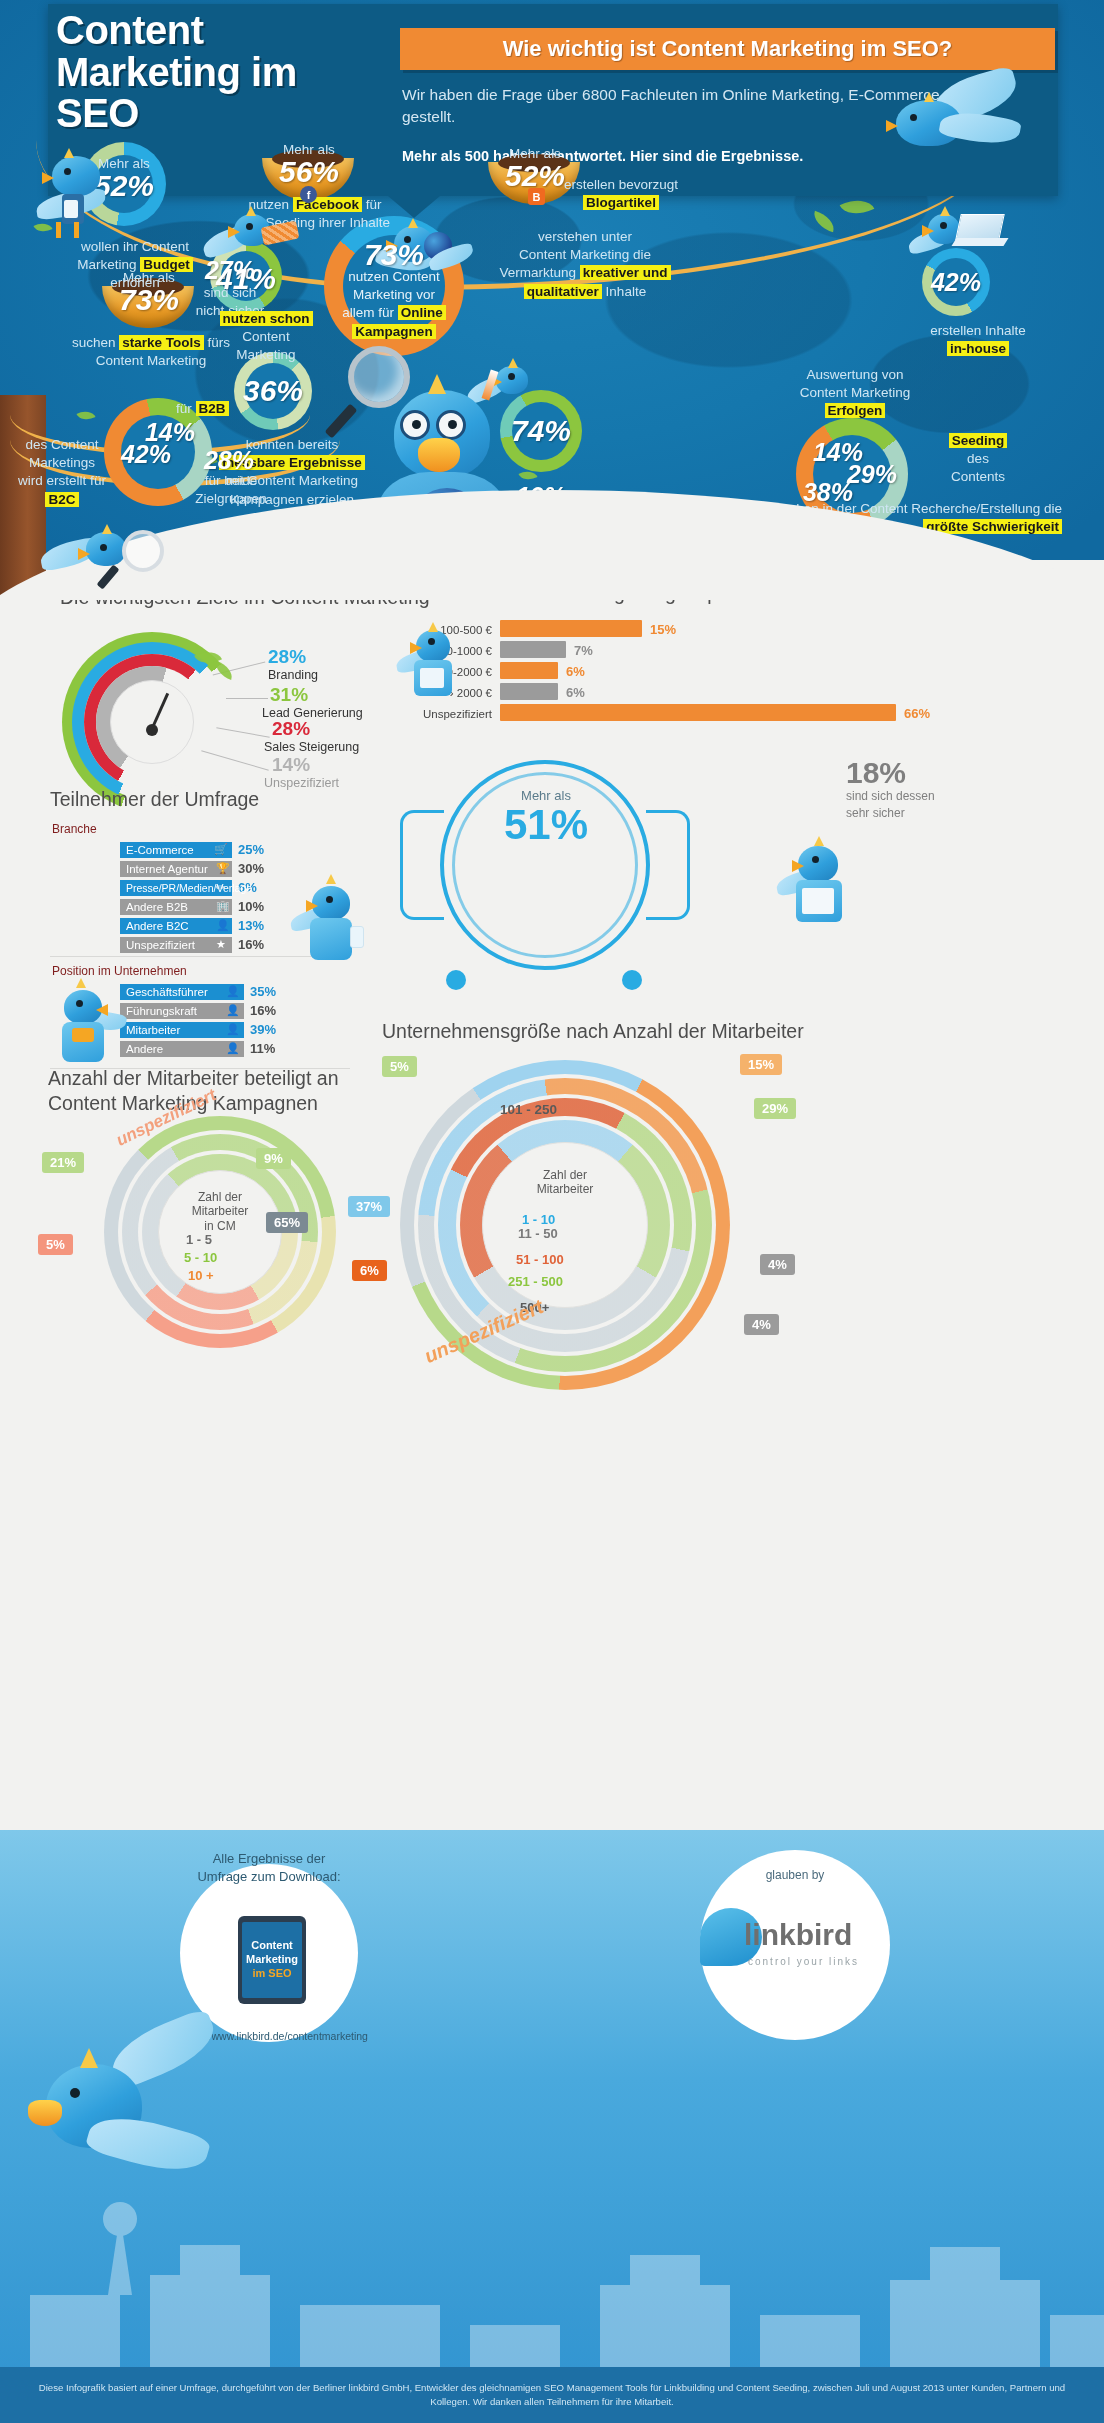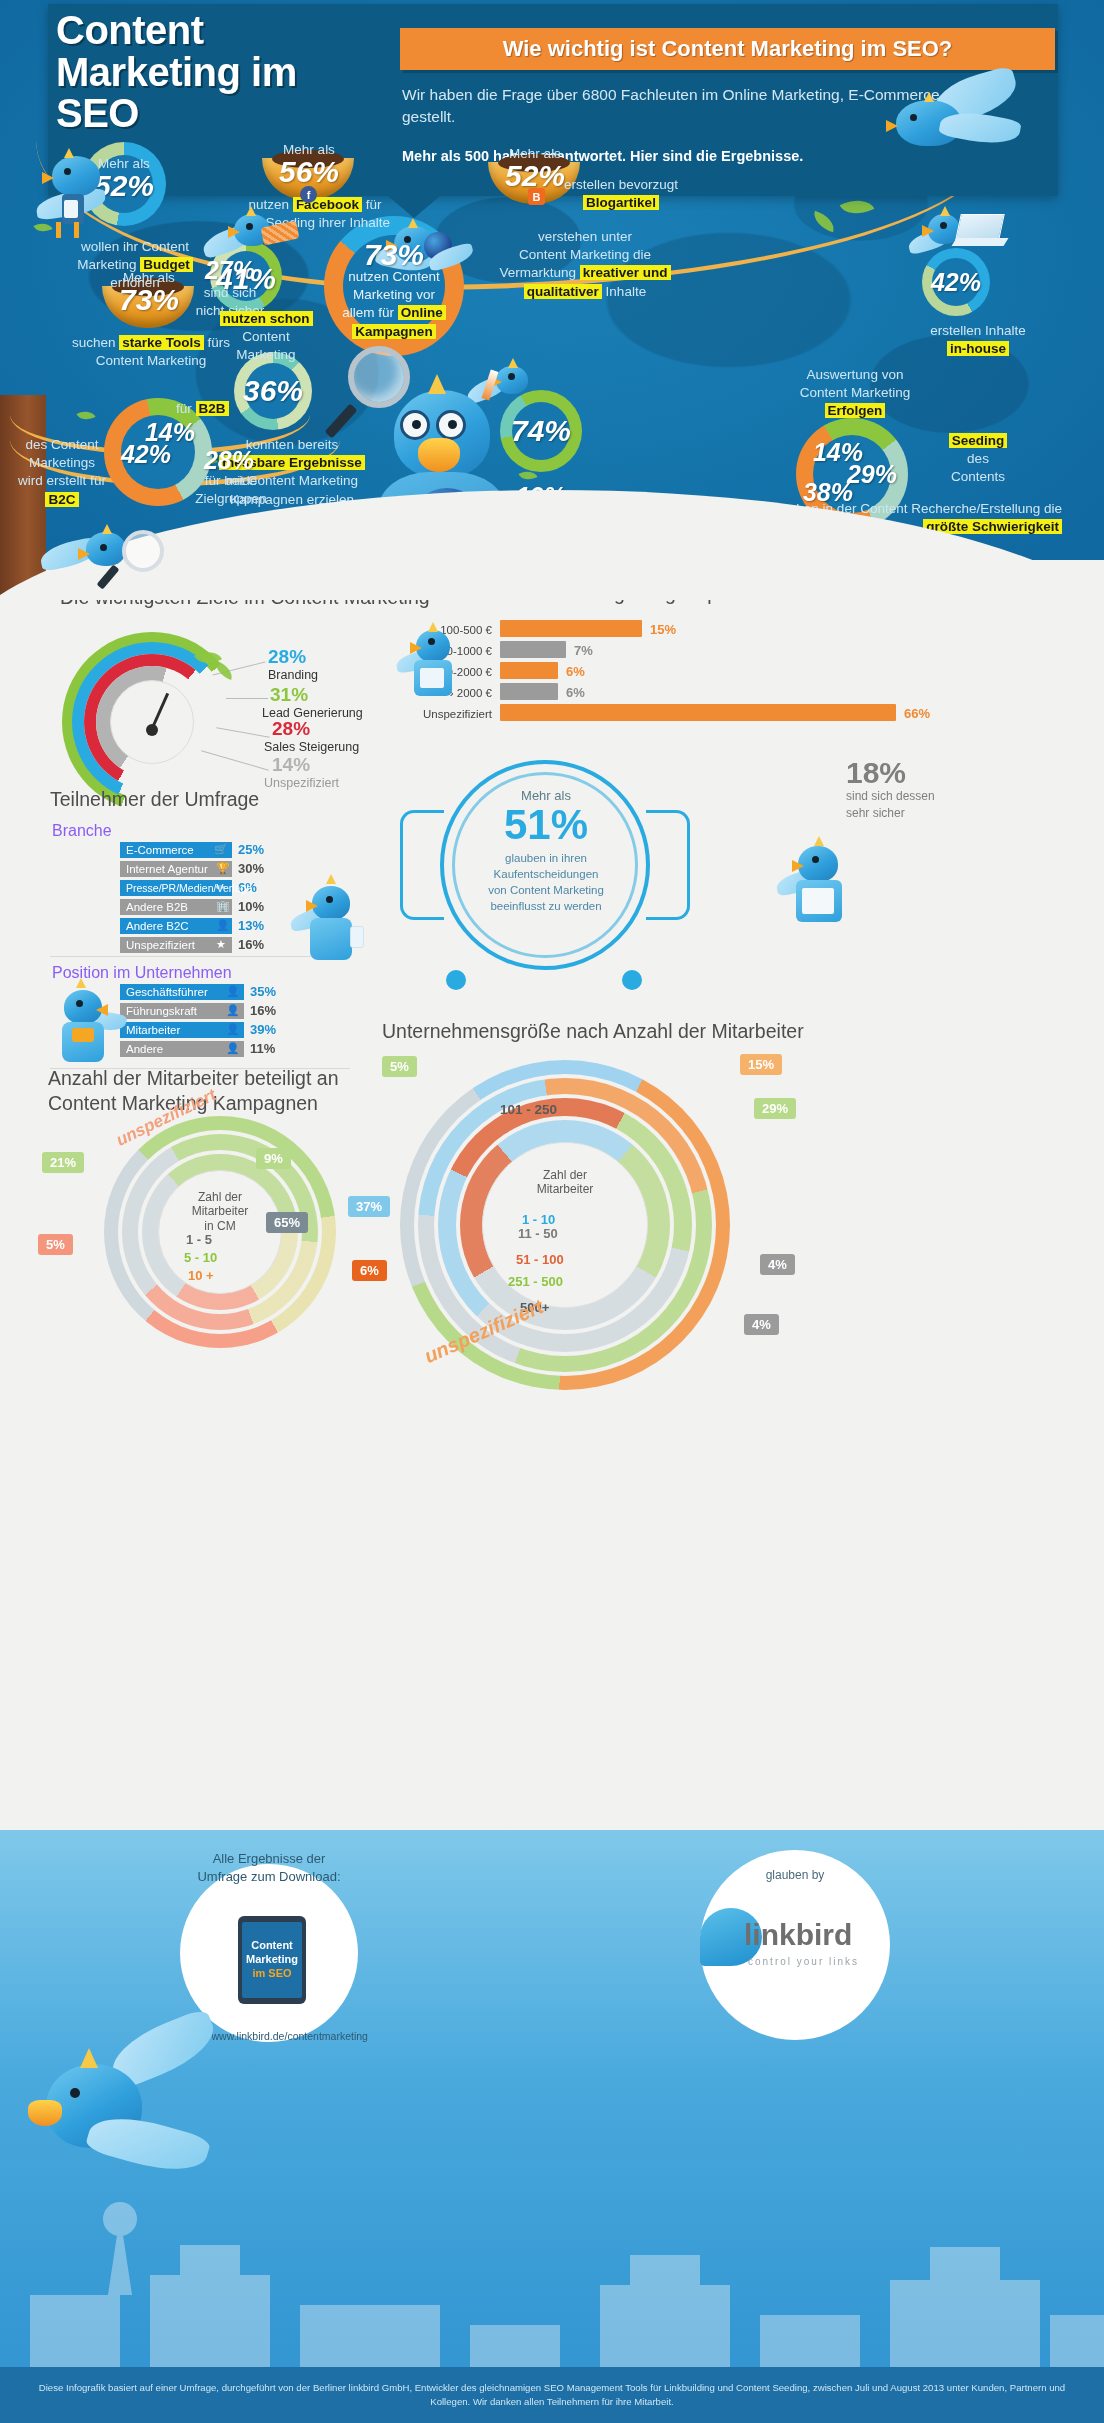--- a/index.html
+++ b/index.html
@@ -168,21 +168,21 @@
 
   
   .body-wrap{
     position:absolute; left:0; top:560px; width:1104px; height:1270px;
     background:#f2f2f0; z-index:2;
   }
   .sec-title{
     position:absolute; color:#4d4d4d; font-size:19.5px; font-weight:400;
     z-index:5;
   }
-  .sub-orange{ position:absolute; color:#8b5cf6; font-size:16px; z-index:5;}
+  .sub-orange{ position:absolute; color:#7f1d1d; font-size:12px; z-index:5;}
 
   
   .gauge{ position:absolute; border-radius:50%; }
   .leg-line{ position:absolute; border-top:1.5px solid #bbb; z-index:5;}
   .leg-val{ position:absolute; font-weight:bold; font-size:19px; z-index:5;}
   .leg-cap{ position:absolute; font-size:12.5px; color:#333; z-index:5;}
   .bar-lbl{ position:absolute; right:0; font-size:11.5px; color:#444; text-align:right; width:110px;}
   .bar{ position:absolute; height:17px; border-radius:1px;}
   .bar-val{ position:absolute; font-size:13px; font-weight:bold;}
   .tbl-bar{ position:absolute; left:0; height:16px; }
@@ -623,26 +623,20 @@
     <div class="c51" style="left:440px;top:200px;width:210px;height:210px;"></div>
     <div class="c51" style="left:452px;top:212px;width:186px;height:186px;border-width:3px;opacity:.55;"></div>
     <div style="position:absolute;left:400px;top:250px;width:44px;height:110px;border:3px solid #29abe2;border-right:none;border-radius:14px 0 0 14px;z-index:5;"></div>
     <div style="position:absolute;left:646px;top:250px;width:44px;height:110px;border:3px solid #29abe2;border-left:none;border-radius:0 14px 14px 0;z-index:5;"></div>
     <div style="position:absolute;left:446px;top:410px;width:20px;height:20px;border-radius:50%;background:#29abe2;z-index:6;"></div>
     <div style="position:absolute;left:622px;top:410px;width:20px;height:20px;border-radius:50%;background:#29abe2;z-index:6;"></div>
 
     <div class="c51-txt" style="left:462px;top:228px;width:168px;">
       <div style="font-size:13px;color:#5b7c8c;">Mehr als</div>
       <div style="font-size:42px;font-weight:bold;color:#29abe2;line-height:1.05;">51%</div>
-      <div style="font-size:11.5px;color:#4e88a8;line-height:1.4;margin-top:3px;">
-        <span>glauben in ihren</span><br>
-        <span>Kaufentscheidungen</span><br>
-        <span>von Content Marketing</span><br>
-        <span>beeinflusst zu werden</span>
-      </div>
     </div>
     <div style="position:absolute;left:846px;top:196px;z-index:6;font-size:30px;font-weight:bold;color:#7f7f7f;">18%</div>
     <div style="position:absolute;left:846px;top:228px;z-index:6;font-size:12px;color:#7f7f7f;line-height:1.4;">
       <span>sind sich dessen</span><br>
       <span>sehr sicher</span>
     </div>
     <div class="bird" style="left:778px;top:278px;width:92px;height:96px;">
       <div class="bird-wing" style="left:-2px;top:34px;width:48px;height:20px;transform:rotate(-12deg);"></div>
       <div class="bird-body" style="left:20px;top:8px;width:40px;height:36px;"></div>
       <div class="bird-beak" style="left:14px;top:22px;"></div>

